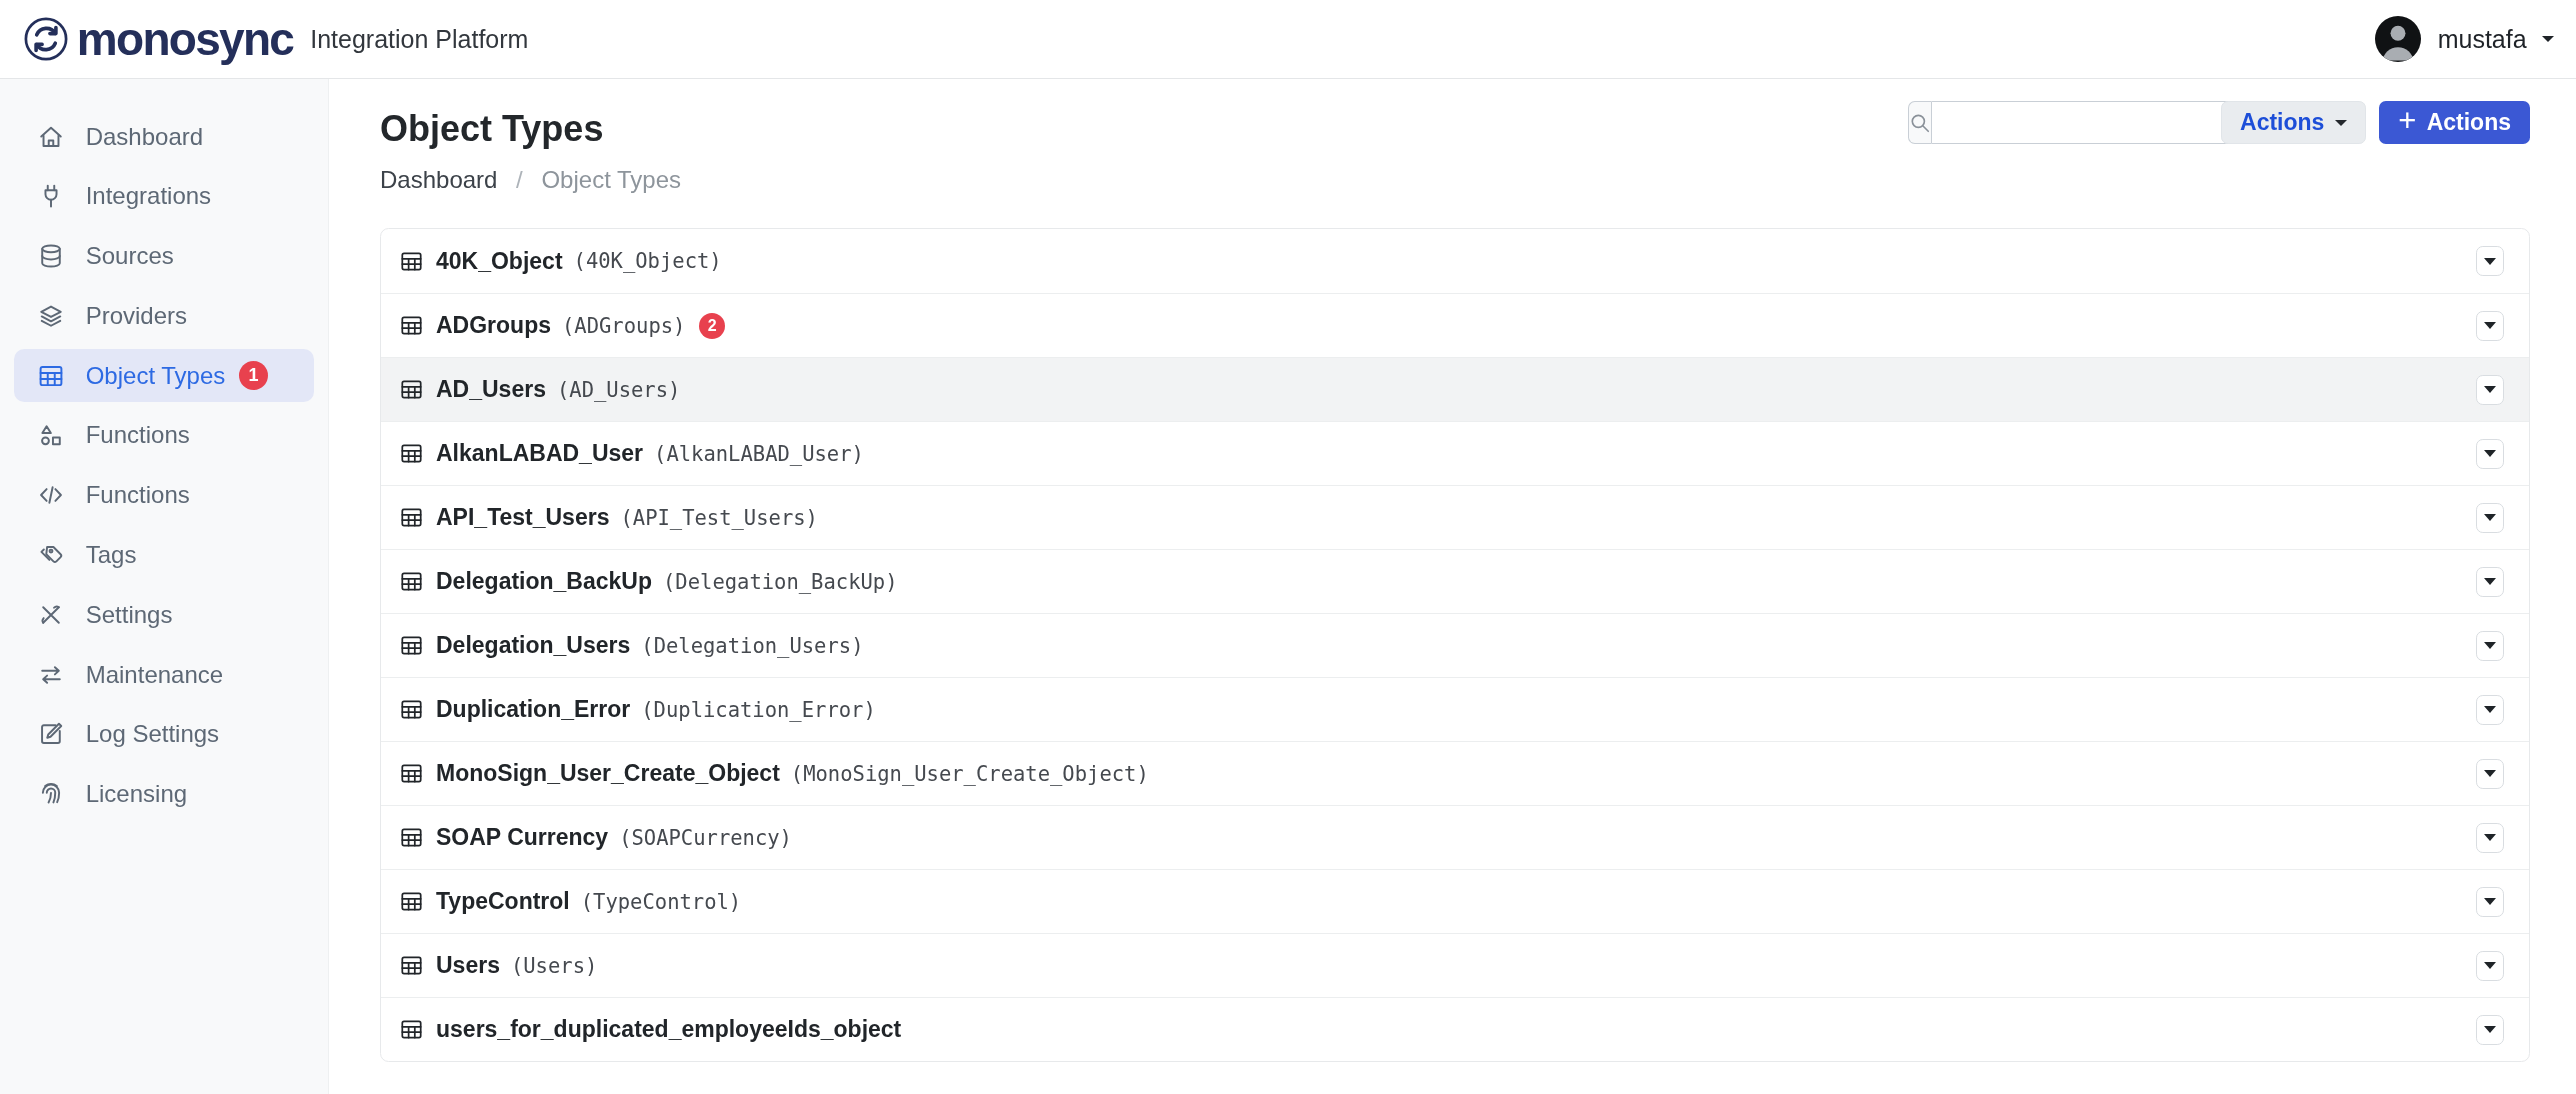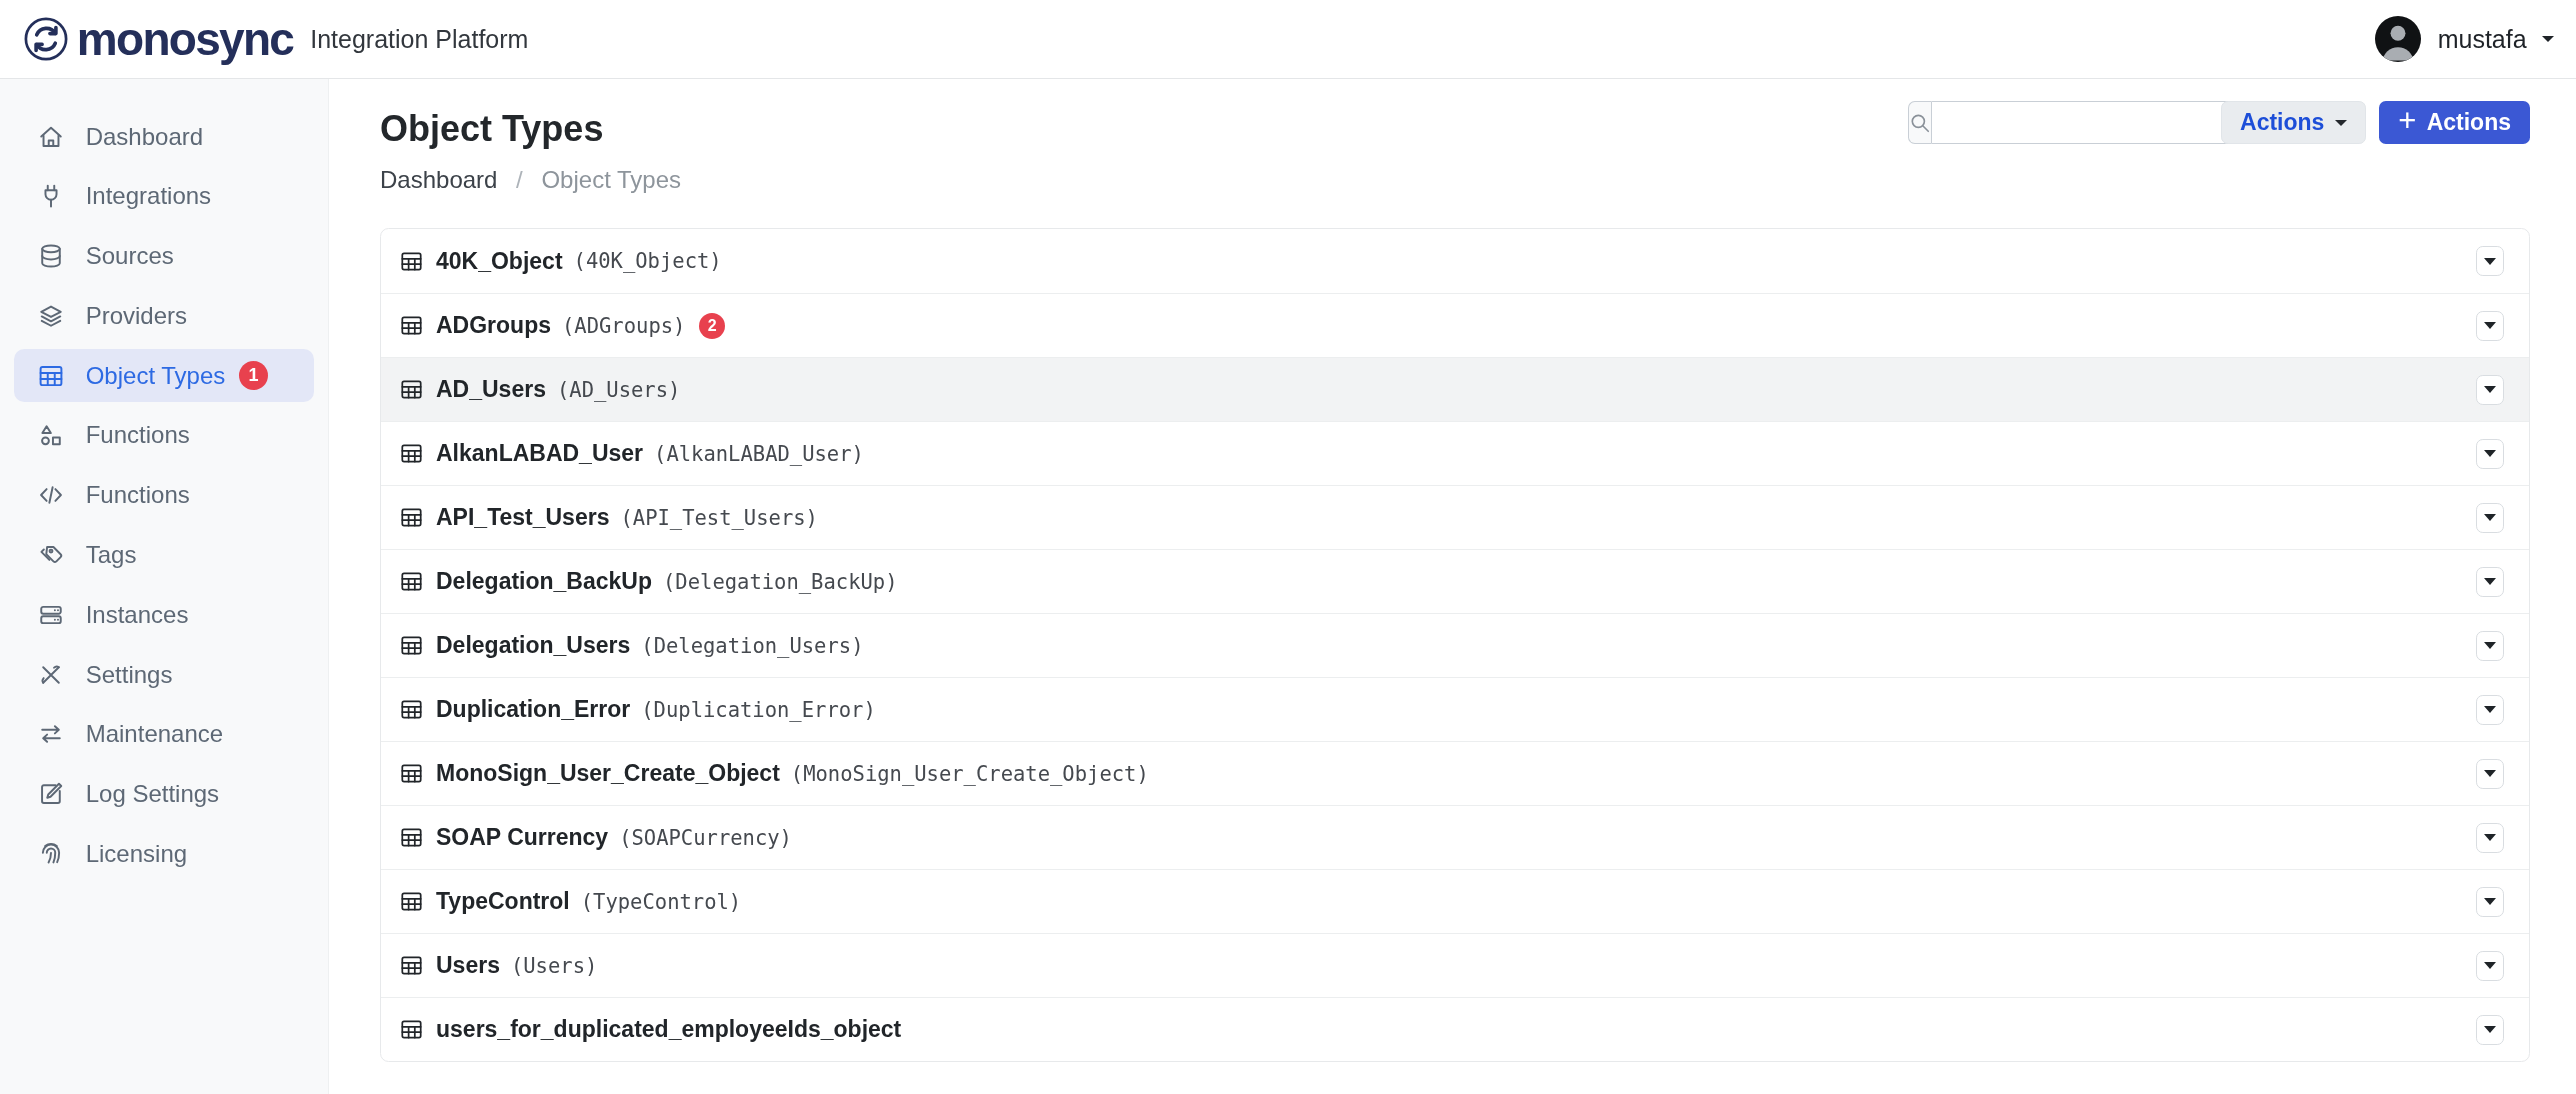--- a/index.html
+++ b/index.html
@@ -221,26 +221,20 @@
         <span class="lbl">Functions</span>
       </div>
       <div class="sitem">
         <svg class="ic " viewBox="0 0 30 30" width="26" height="26">
           <use href="#i-tag"></use>
         </svg>
         <span class="lbl">Tags</span>
       </div>
       <div class="sitem">
         <svg class="ic " viewBox="0 0 30 30" width="26" height="26">
-          <use href="#i-stack"></use>
-        </svg>
-        <span class="lbl">Instances</span>
-      </div>
-      <div class="sitem">
-        <svg class="ic " viewBox="0 0 30 30" width="26" height="26">
           <use href="#i-tools"></use>
         </svg>
         <span class="lbl">Settings</span>
       </div>
       <div class="sitem">
         <svg class="ic " viewBox="0 0 30 30" width="26" height="26">
           <use href="#i-swap"></use>
         </svg>
         <span class="lbl">Maintenance</span>
       </div>

